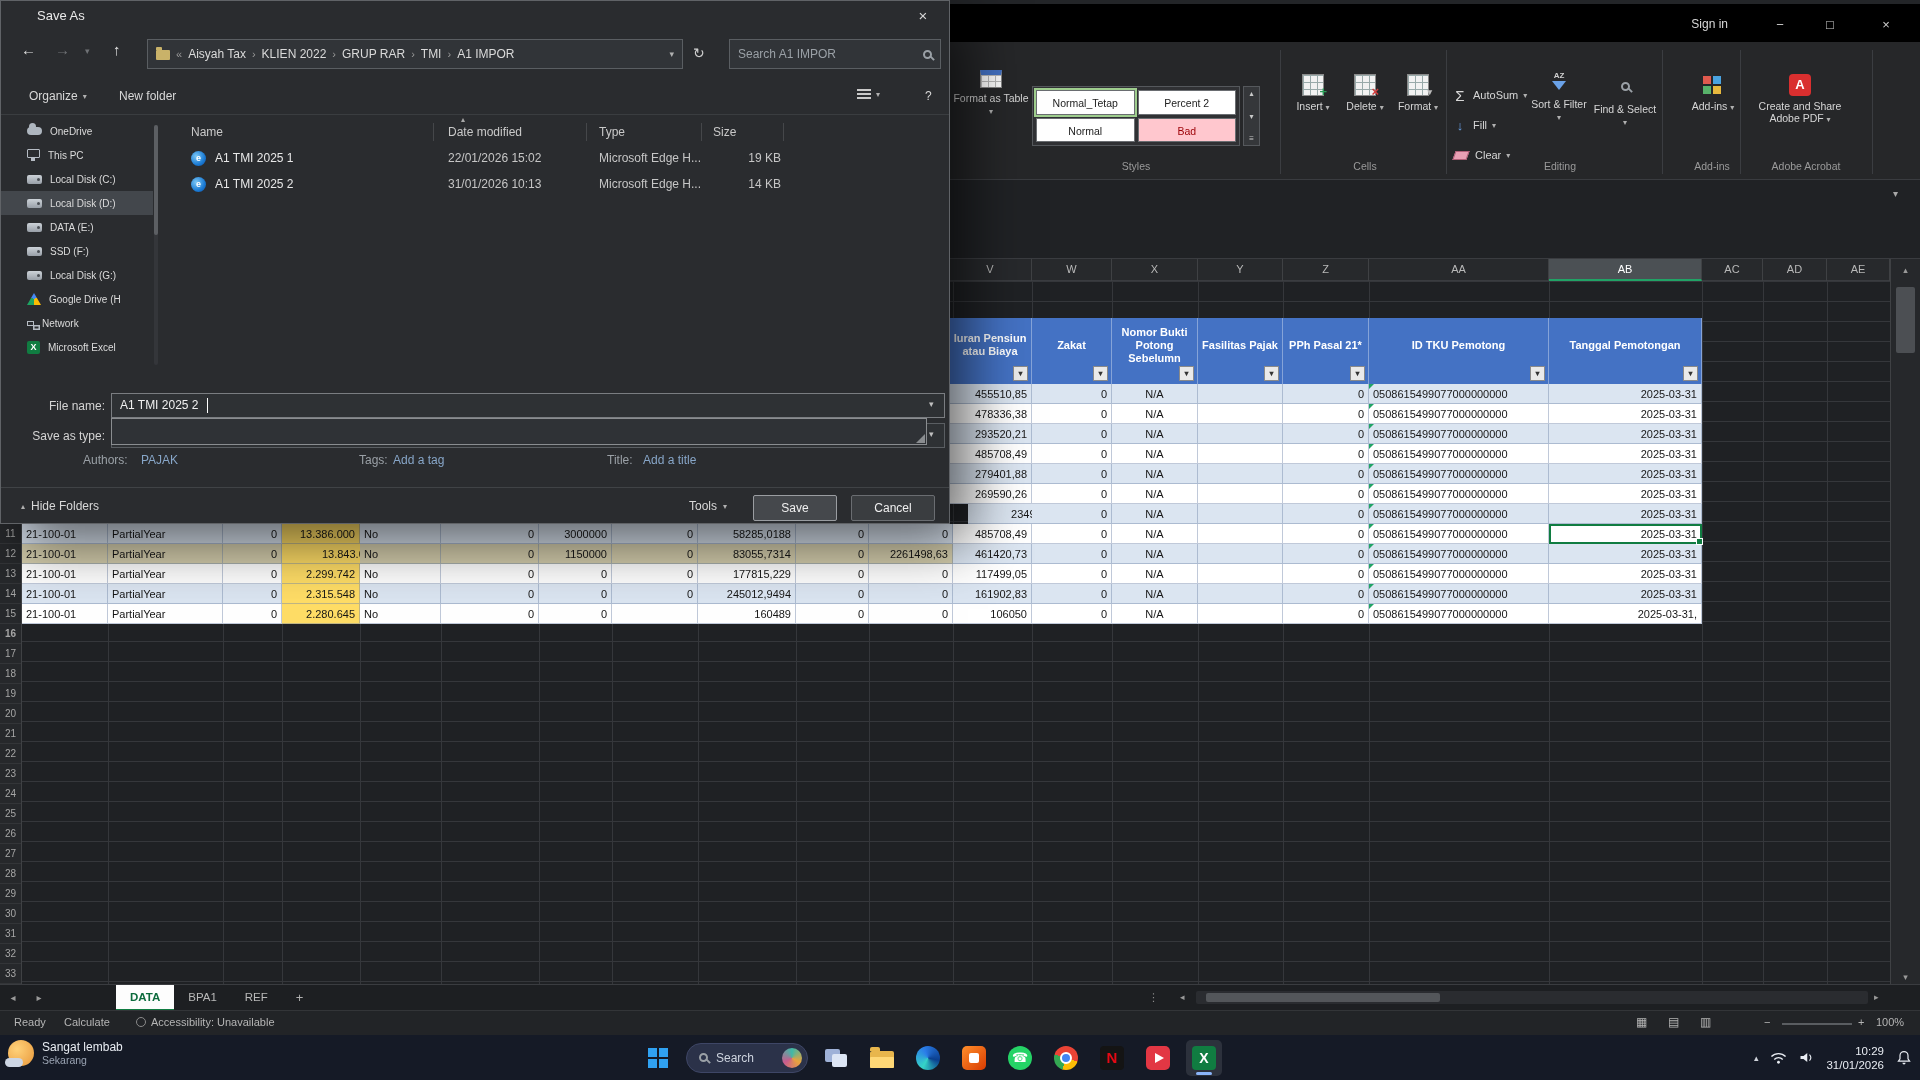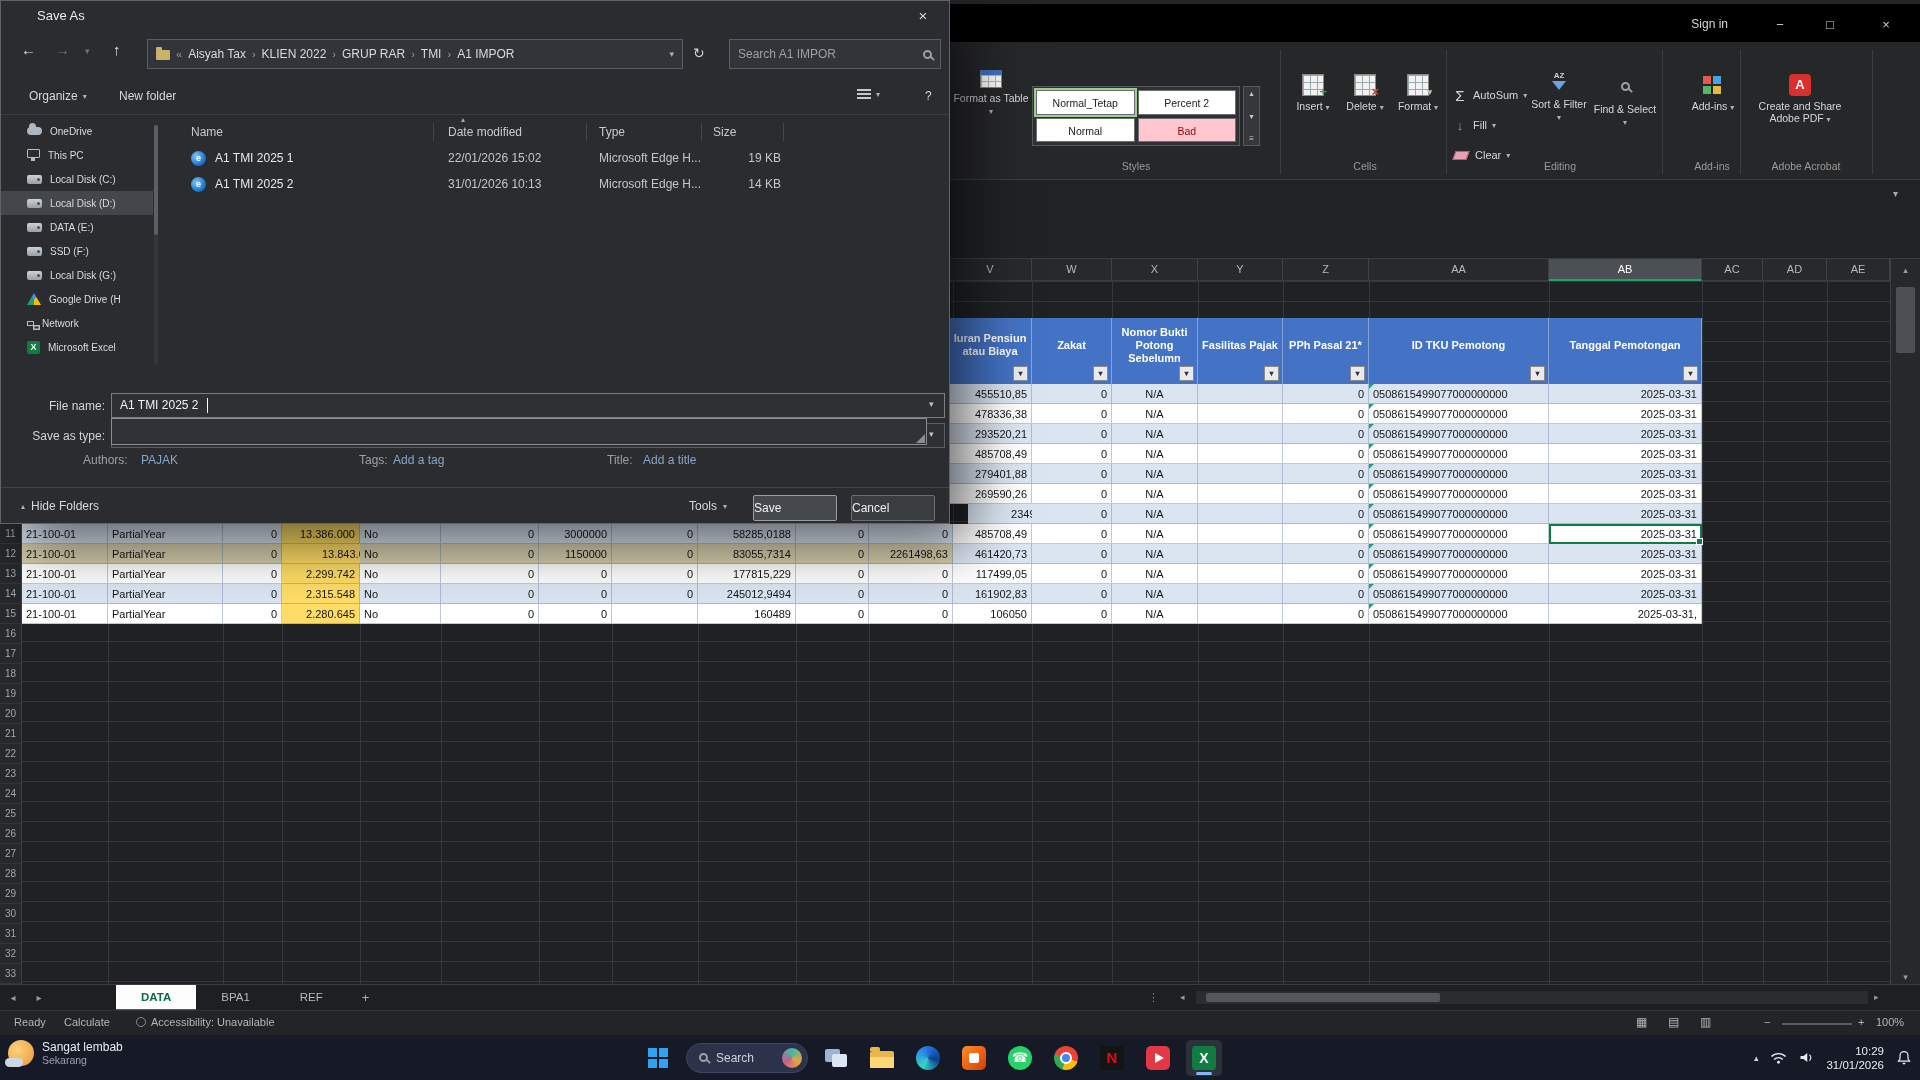--- a/index.html
+++ b/index.html
@@ -59,21 +59,21 @@
 .tb-blue{background:#dbe5f1}.tb-white{background:#ffffff}.tb-tan{background:#d6cfae}.tb-yellow{background:#ffdd66}
 .gtri{position:absolute;left:0;top:0;border-top:5px solid #21a366;border-right:5px solid transparent}
 #selcell{position:absolute;border:2px solid #107c41;z-index:3}
 #selcell::after{content:"";position:absolute;right:-3px;bottom:-3px;width:5px;height:5px;background:#107c41;border:1px solid #fff}
 #vscroll{position:absolute;right:0;top:259px;width:30px;height:725px;background:#26282b;border-left:1px solid #3f4144;z-index:2;color:#9a9a9a;font-size:9px;text-align:center}
 #vthumb{position:absolute;left:5px;top:28px;width:19px;height:66px;background:#4c4f53;border-radius:2px}
 
 #tabbar{position:absolute;left:0;top:984px;right:0;height:26px;background:#1d1f22;border-top:1px solid #3a3c40;display:flex;align-items:center}
 .tnav{color:#9a9a9a;font-size:10px;width:26px;text-align:center;cursor:pointer}
 #tab-list{display:flex;margin-left:64px}
-.stab{padding:0 25px;line-height:24px;font-size:11.5px;color:#b9b9b9;cursor:pointer}
+.stab{padding:0 14px;line-height:24px;font-size:11.5px;color:#b9b9b9;cursor:pointer}
 .stab-active{background:#fdfdfd;color:#0d6b3d;font-weight:bold;border-bottom:2px solid #107c41}
 #newtab{color:#b0b0b0;font-size:13px;margin-left:14px;cursor:pointer}
 #tab-ovf{position:absolute;left:1148px;color:#8a8a8a;font-size:11px;cursor:pointer}
 #hscroll{position:absolute;left:1196px;top:6px;width:672px;height:13px;background:#2a2c30;border-radius:2px}
 #hthumb{position:absolute;left:10px;top:2px;width:234px;height:9px;background:#53565a;border-radius:2px}
 .hnav{position:absolute;top:7px;color:#9a9a9a;font-size:9px;cursor:pointer}
 #statusbar{position:absolute;left:0;top:1010px;right:0;height:25px;background:#222427;border-top:1px solid #333538;color:#b5b5b5;font-size:11px}
 .st-item{position:absolute;top:5px;cursor:pointer}
 .acc-ic{display:inline-block;width:10px;height:10px;border:1px solid #8a8a8a;border-radius:50%;margin-right:5px;vertical-align:-1px}
 .viewic{position:absolute;top:4px;font-size:12px;color:#b5b5b5;cursor:pointer}
@@ -170,21 +170,21 @@
 #type-select{position:absolute;left:110px;top:422px;width:834px;height:25px;background:#2e3134;border:1px solid #5a5e62}
 #ac-drop{position:absolute;left:110px;top:417px;width:816px;height:27px;background:#2f3236;border:1px solid #8a8d90;z-index:2}
 #ac-item{position:absolute;inset:2px;background:#3a3e44;line-height:21px;padding:0 10px;color:#e8e8e8;cursor:pointer}
 #ac-grip{position:absolute;right:1px;bottom:1px;width:0;height:0;border-bottom:9px solid #8a8d90;border-left:9px solid transparent}
 #meta-row{position:absolute;left:0;top:452px;right:0;height:20px;color:#9aa0a6}
 .meta-lbl{position:absolute}
 .meta-val{position:absolute;color:#87a6c8;cursor:pointer}
 #dlg-footer{position:absolute;left:0;top:486px;right:0;height:38px;border-top:1px solid #404346}
 #hide-folders{position:absolute;left:20px;top:11px;color:#d8d8d8;cursor:pointer;display:flex;gap:6px;align-items:center}
 #tools{position:absolute;left:688px;top:11px;color:#d8d8d8;cursor:pointer;display:flex;gap:6px;align-items:center}
-.dlg-btn{position:absolute;top:7px;width:84px;height:26px;text-align:left;line-height:24px;color:#f0f0f0;cursor:pointer;border-radius:2px}
+.dlg-btn{position:absolute;top:7px;width:84px;height:26px;text-align:center;line-height:24px;color:#f0f0f0;cursor:pointer;border-radius:2px}
 #btn-save{left:752px;background:#45484c;border:1px solid #9a9da1}
 #btn-cancel{left:850px;background:#3a3d40;border:1px solid #6a6d71}
 svg{display:block}
 </style>
 </head>
 <body>
 
 <div id="xl">
   <div id="xl-title">
     <span id="signin">Sign in</span>
@@ -468,21 +468,21 @@
       <div class="cell al-r tb-white" style="left: 796px; top: 323px; width: 73px;">0</div>
       <div class="cell al-r tb-white" style="left: 869px; top: 323px; width: 84px;">0</div>
       <div id="selcell" style="position: absolute; left: 1549px; top: 243px; width: 153px; height: 20px;"></div>
     </div>
   <div id="row-strip">
       <div class="rownum" style="top: 243px;">11</div>
       <div class="rownum" style="top: 263px;">12</div>
       <div class="rownum" style="top: 283px;">13</div>
       <div class="rownum" style="top: 303px;">14</div>
       <div class="rownum" style="top: 323px;">15</div>
-      <div class="rownum" style="top: 343px;">16</div>
+      <div class="rownum" style="top: 343px; font-weight: bold;">16</div>
       <div class="rownum" style="top: 363px;">17</div>
       <div class="rownum" style="top: 383px;">18</div>
       <div class="rownum" style="top: 403px;">19</div>
       <div class="rownum" style="top: 423px;">20</div>
       <div class="rownum" style="top: 443px;">21</div>
       <div class="rownum" style="top: 463px;">22</div>
       <div class="rownum" style="top: 483px;">23</div>
       <div class="rownum" style="top: 503px;">24</div>
       <div class="rownum" style="top: 523px;">25</div>
       <div class="rownum" style="top: 543px;">26</div>

